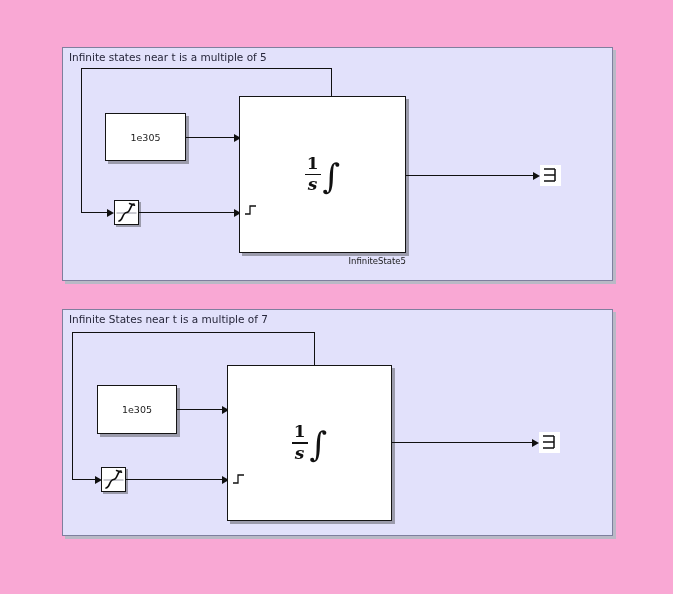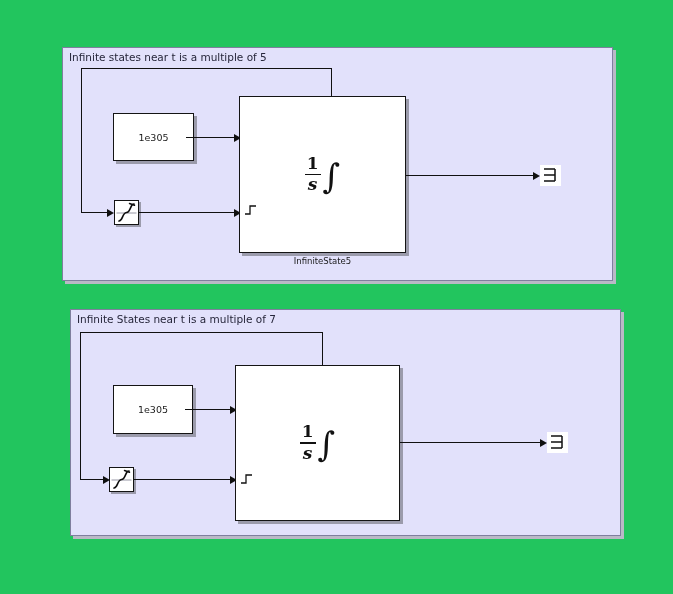--- a/index.html
+++ b/index.html
@@ -14,21 +14,21 @@
     position: relative;
     font-family: "DejaVu Sans", "Liberation Sans", sans-serif;
     overflow: hidden;
   }
 
   .canvas {
     position: absolute;
     left: 0; top: 0;
     width: 673px;
     height: 594px;
-    background: #22c55e;
+    background: #f9a8d4;
   }
 
   
   .panel {
     position: absolute;
     background: #e2e1fb;
     border: 1px solid #7f7f9e;
     box-sizing: border-box;
     box-shadow: 3px 3px 0 0 #b9b9c6;
   }
@@ -48,21 +48,20 @@
     position: absolute;
     background: #ffffff;
     border: 1.4px solid #141414;
     box-sizing: border-box;
     box-shadow: 3px 3px 0 0 #9b9bab;
   }
   .const-block {
     display: flex;
     align-items: center;
     justify-content: center;
-    margin-left: 8px;
   }
   .const-label {
     font-size: 9.5px;
     color: #1a1a1a;
     font-family: "DejaVu Sans", "Liberation Sans", sans-serif;
   }
 
   .integrator {
     position: absolute;
     background: #ffffff;
@@ -189,34 +188,34 @@
           <span class="bar"></span>
           <span class="den">s</span>
         </span>
         <span class="int-sign">∫</span>
       </div>
 
       <svg style="position:absolute; left:4px; top:106px;" width="14" height="14" viewBox="0 0 14 14">
         <path d="M1 11 L6 11 L6 3 L12 3" fill="none" stroke="#111" stroke-width="1.3"></path>
       </svg>
     </div>
-    <div class="block-caption" style="left:176px; top:208px; width:167px;">InfiniteState5</div>
+    <div class="block-caption" style="left:176px; top:208px; width:167px;text-align:right;">InfiniteState5</div>
 
     <div class="wire-h" style="left:343px; top:127px; width:130px;"></div>
     <div class="arrow" style="left:470px; top:123.5px;"></div>
 
     <div class="term-block" style="left:477px; top:117px; width:21px; height:21px;">
       <svg width="21" height="21" viewBox="0 0 21 21">
         <rect x="0" y="0" width="21" height="21" fill="#ffffff"></rect>
         <path d="M4 4 L15 4 M4 10 L15 10 M4 16 L15 16 M15 4 L15 16" fill="none" stroke="#111" stroke-width="1.5"></path>
       </svg>
     </div>
   </div>
 
-  <div class="panel" style="left:70px; top:309px; width:551px; height:227px;">
+  <div class="panel" style="left:62px; top:309px; width:551px; height:227px;">
 
     <div class="panel-title">Infinite States near t is a multiple of 7</div>
 
     <div class="wire-h" style="left:9px; top:22px; width:243px;"></div>
     <div class="wire-v" style="left:9px; top:22px; height:148px;"></div>
     <div class="wire-h" style="left:9px; top:169px; width:24px;"></div>
     <div class="arrow" style="left:32px; top:165.5px;"></div>
     <div class="wire-v" style="left:251px; top:22px; height:33px;"></div>
 
     <div class="block const-block" style="left:34px; top:75px; width:80px; height:49px;">

